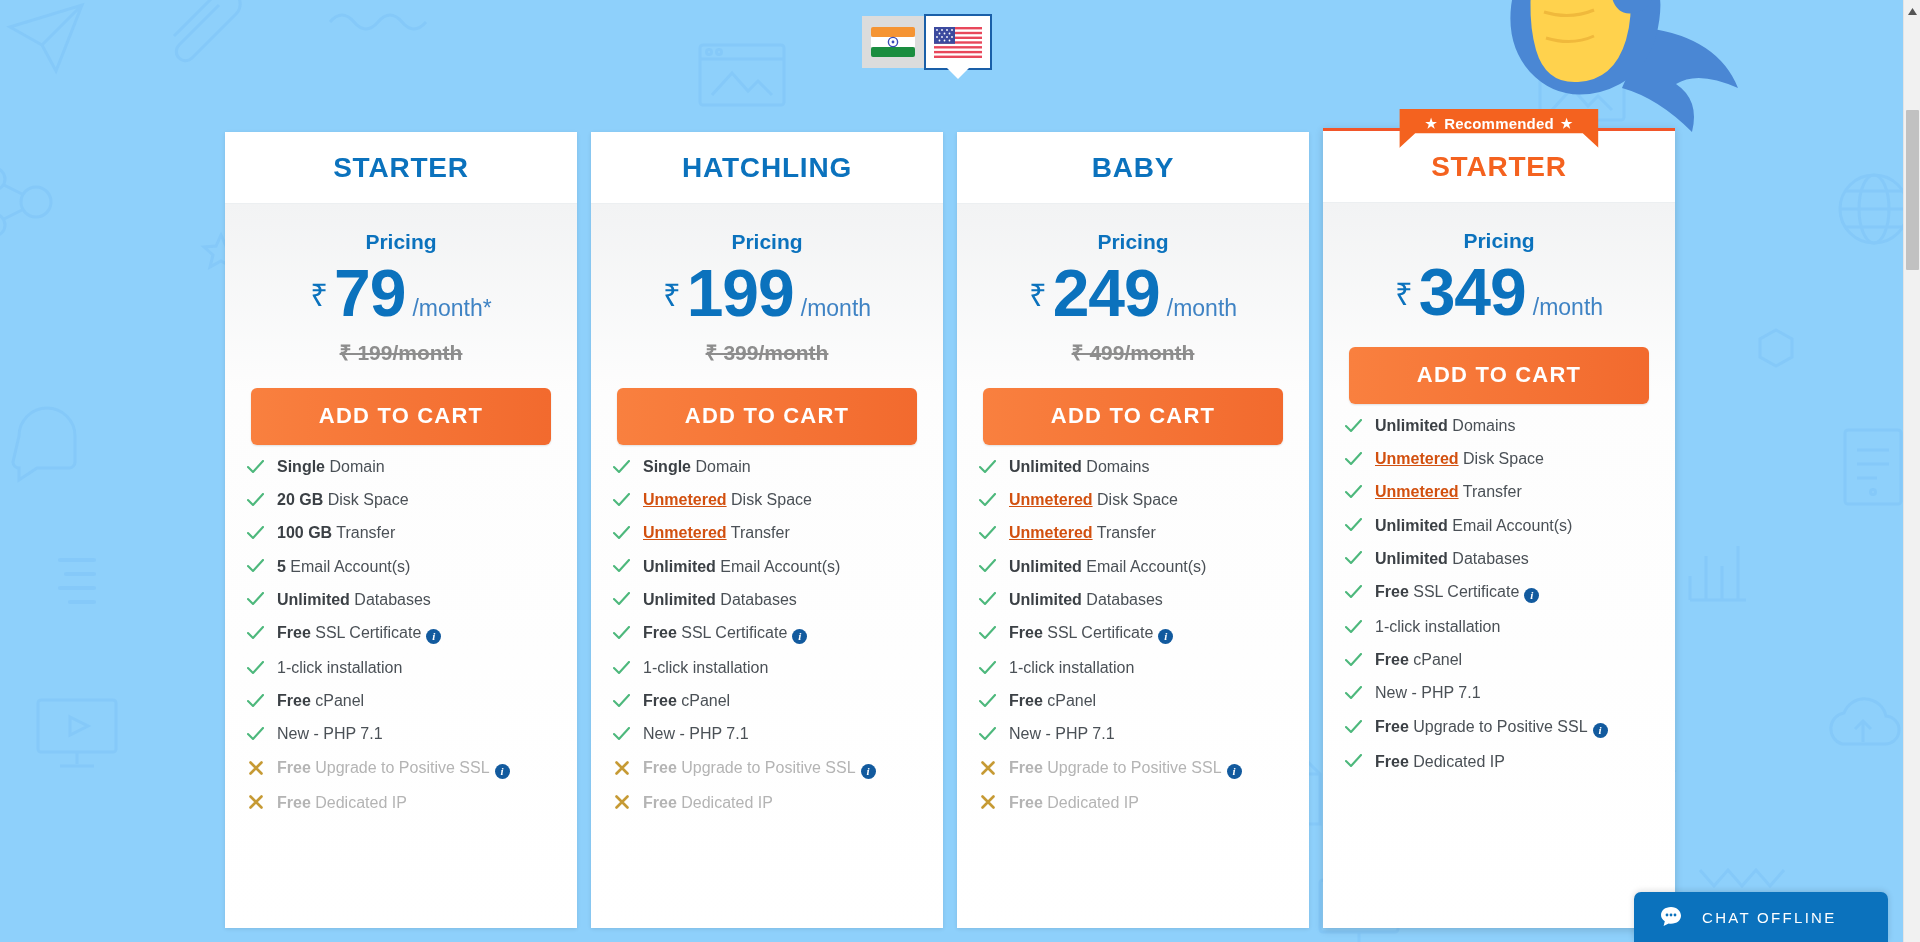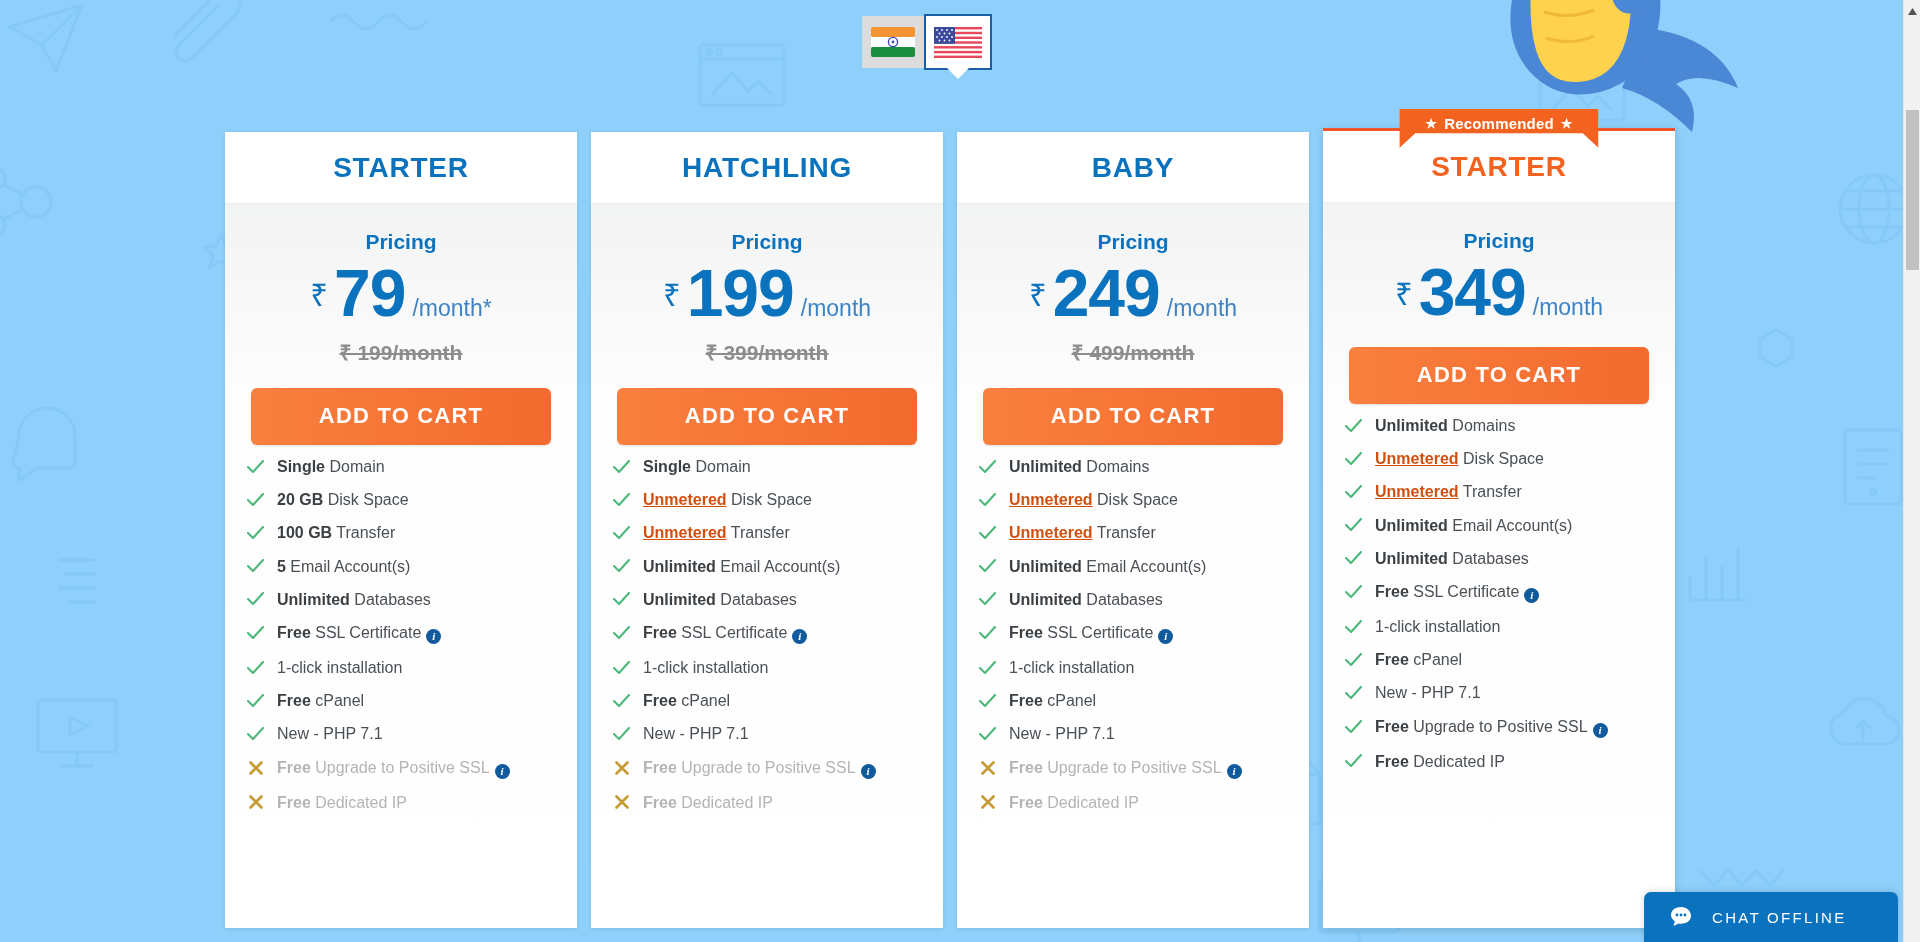--- a/index.html
+++ b/index.html
@@ -251,21 +251,21 @@
     font-style: italic;
     margin-left: 5px;
     vertical-align: -2px;
     cursor: pointer;
     font-family: "Liberation Serif", serif;
   }
 
   
   #chat-widget {
     position: absolute;
-    right: 22px;
+    right: 32px;
     bottom: 0;
     width: 254px;
     height: 50px;
     background: #0b72bd;
     border-radius: 7px 7px 0 0;
     display: flex;
     align-items: center;
     gap: 20px;
     padding-left: 26px;
     color: #ffffff;

